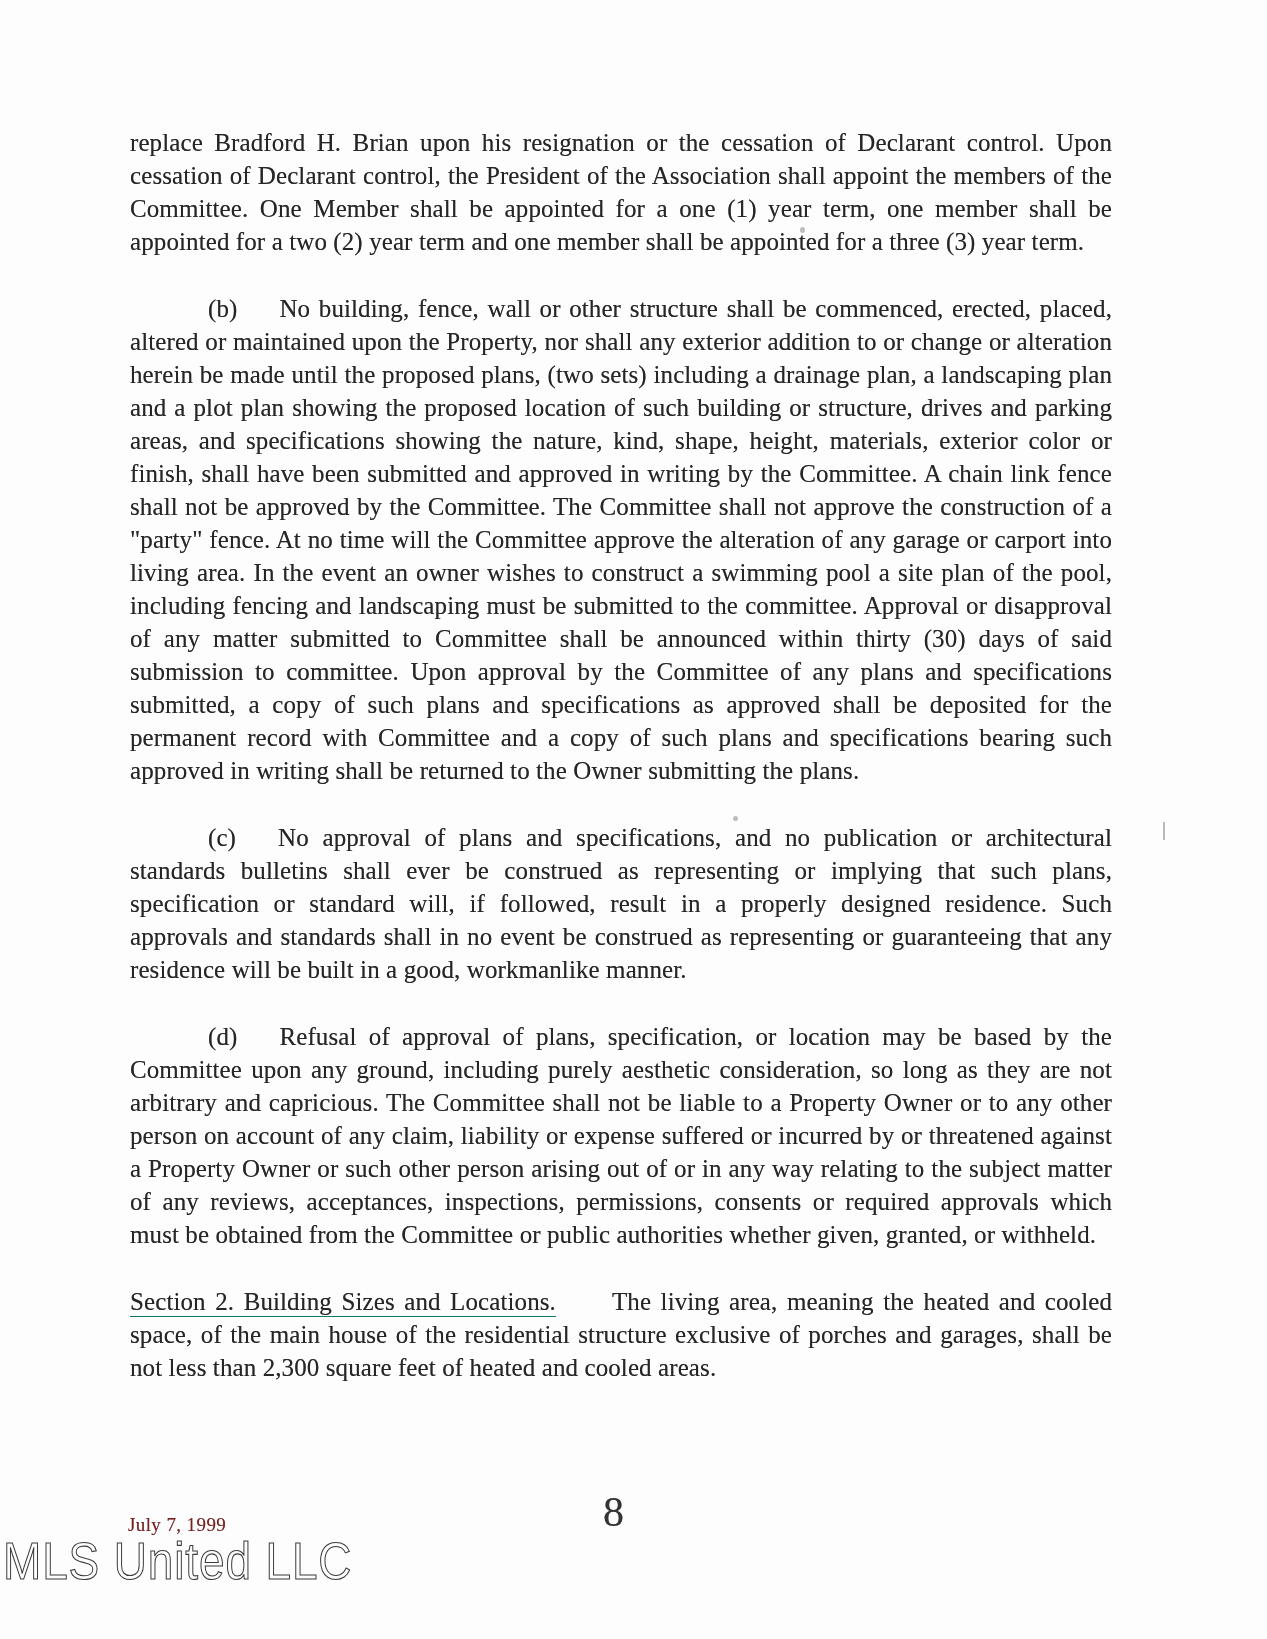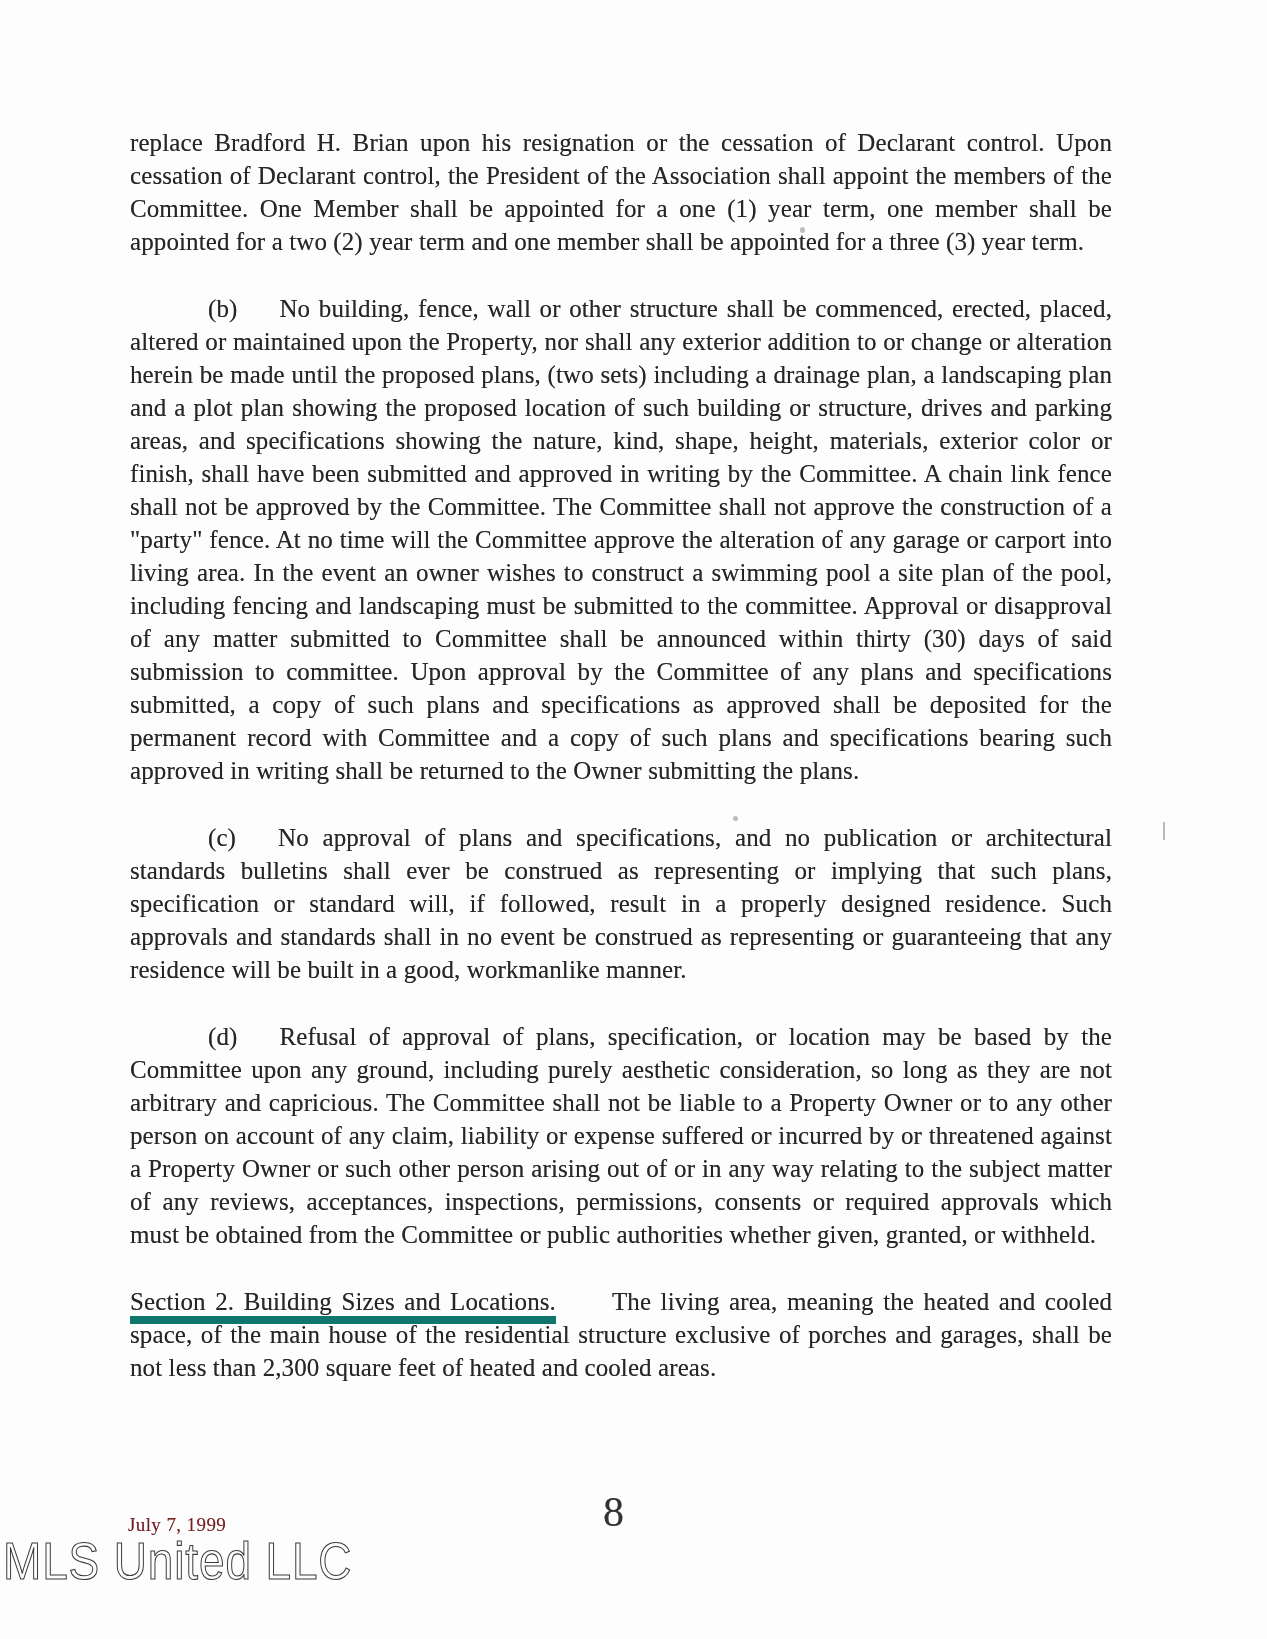--- a/index.html
+++ b/index.html
@@ -27,21 +27,21 @@
     font-size: 25px;
     line-height: 33px;
     text-align: justify;
     letter-spacing: 0.1px;
     text-shadow: 0 0 0.6px rgba(45,45,45,0.55);
   }
   p.hang { text-indent: 78px; }
   .pgap { display: inline-block; width: 42px; }
   .sgap { display: inline-block; width: 56px; }
   .sec-heading {
-    border-bottom: 8px solid #0f766e;
+    border-bottom: 1px solid #0f766e;
     padding-bottom: 1px;
   }
   .footer-date {
     position: absolute;
     left: 128px;
     top: 1514px;
     font-size: 19px;
     color: #7f1d1d;
     letter-spacing: 0.4px;
     text-shadow: 0 0 0.5px rgba(60,60,60,0.5);

